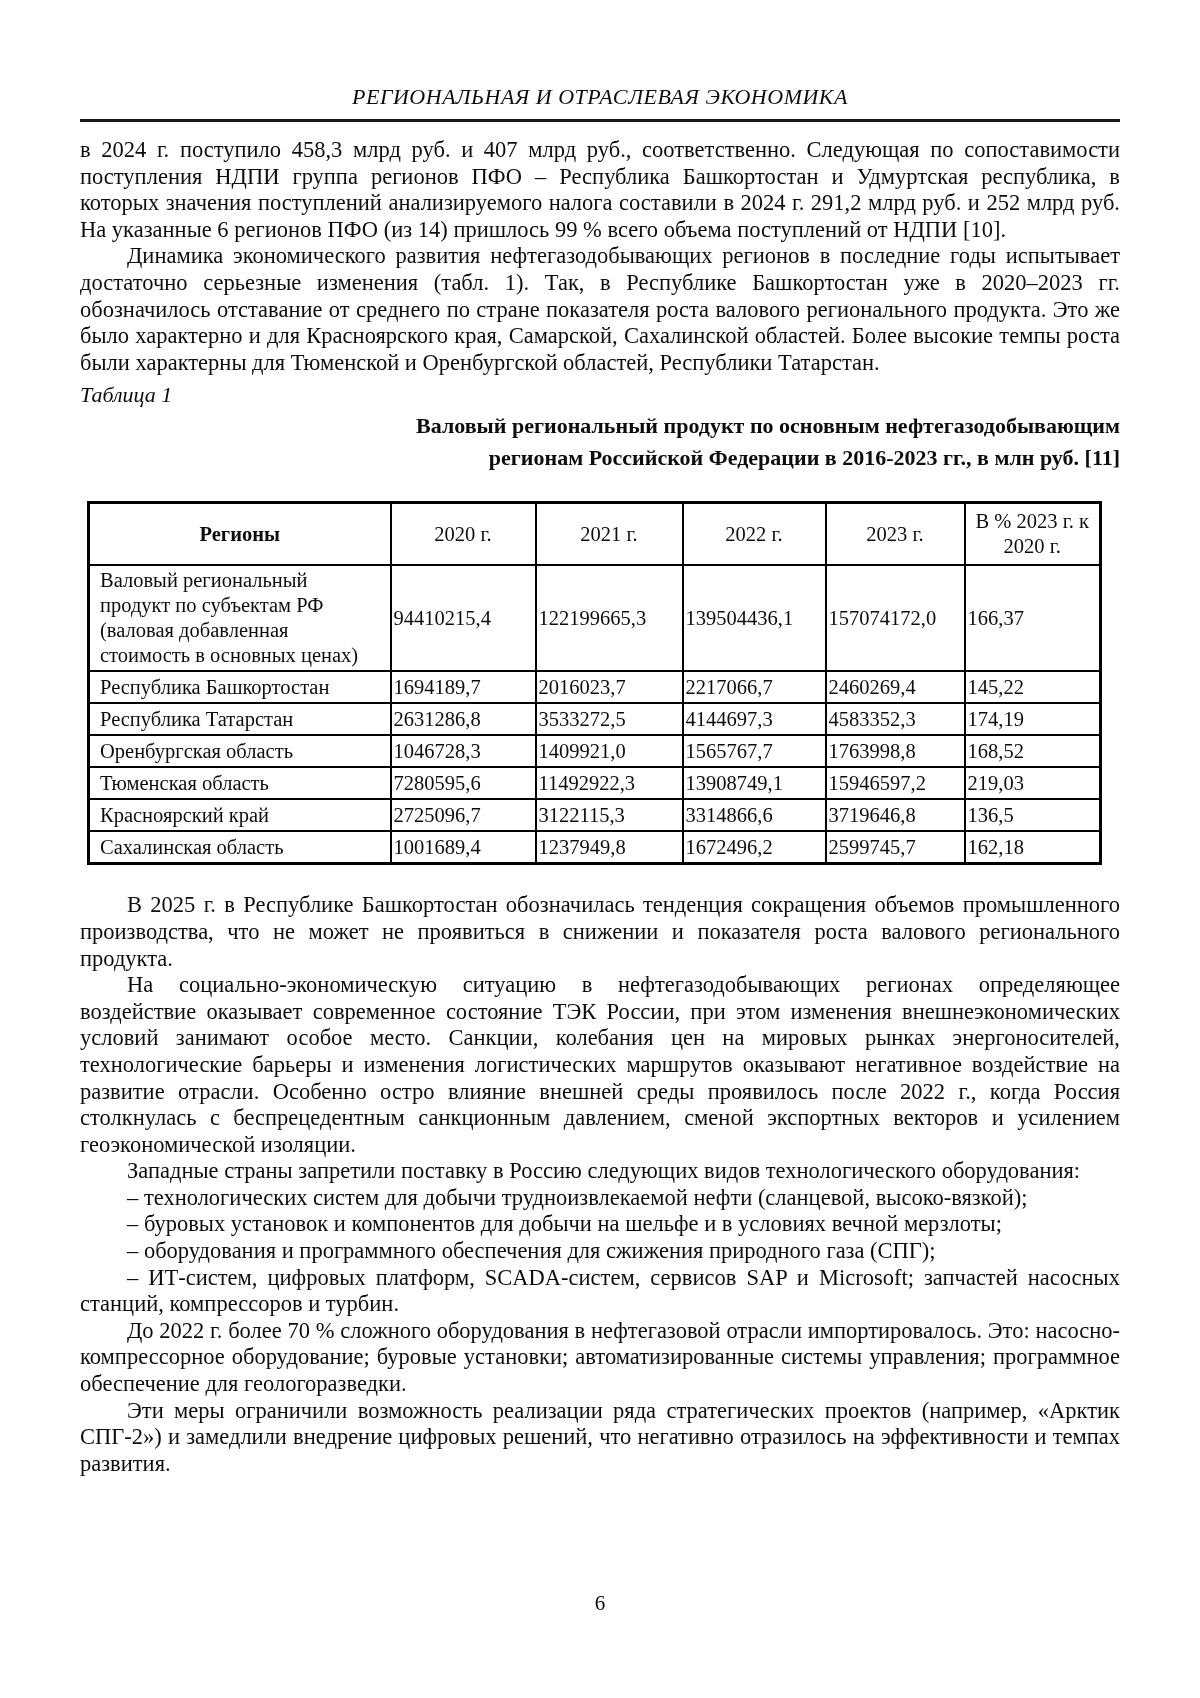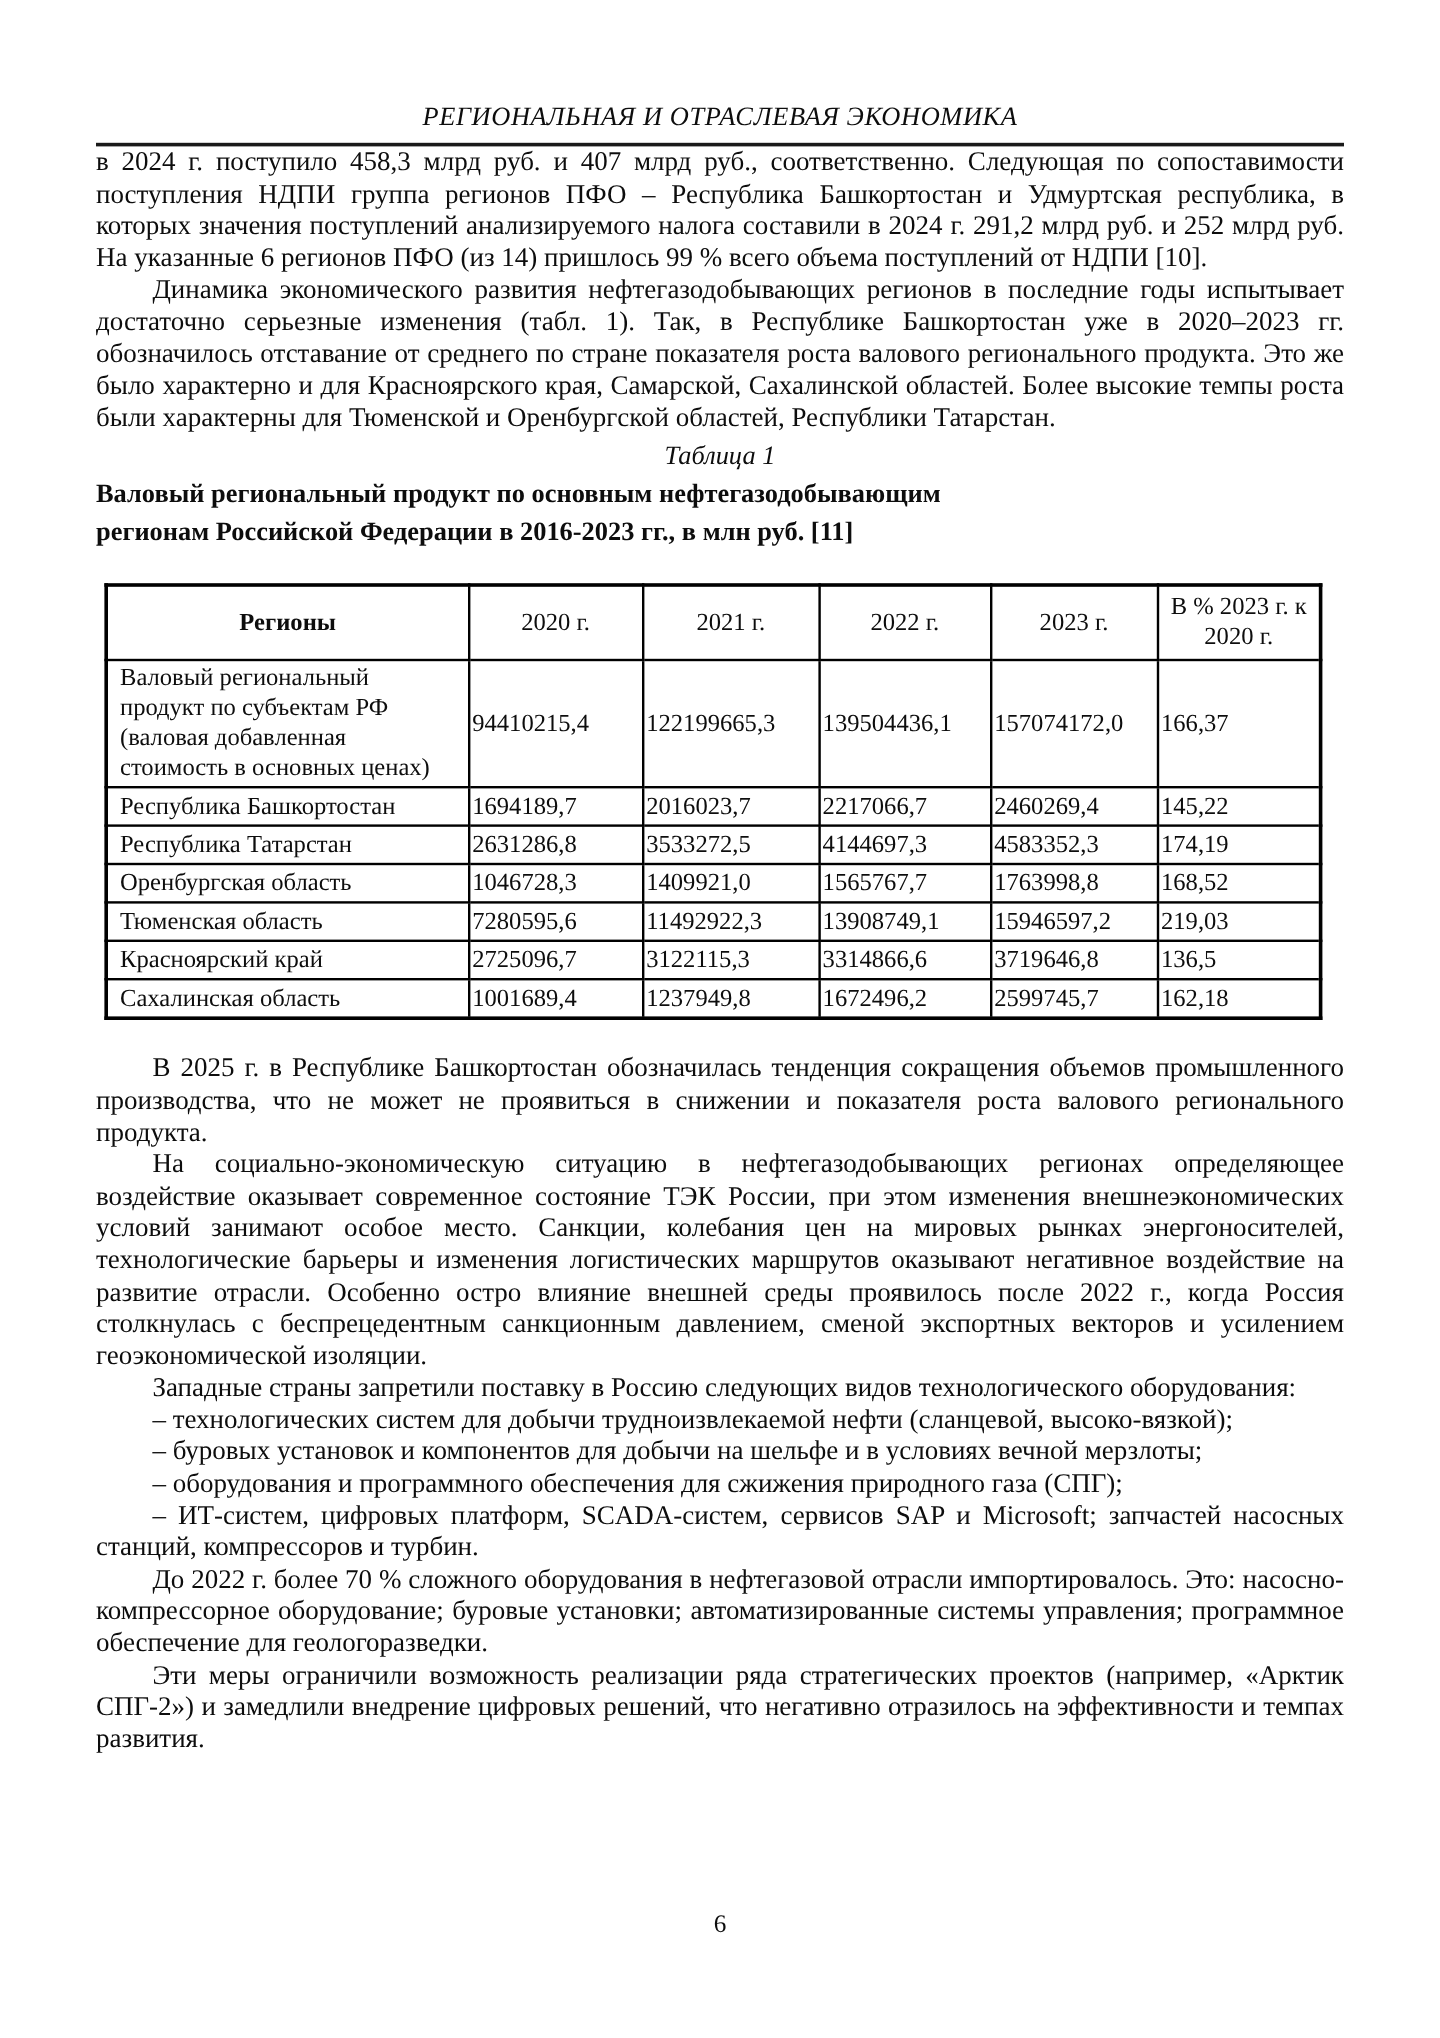--- a/index.html
+++ b/index.html
@@ -27,30 +27,30 @@
     margin: 9px 0 0 0;
   }
   p.body-text {
     margin: 0;
     text-align: justify;
     font-size: 22.5px;
     line-height: 26.6px;
     text-indent: 47px;
   }
   p.no-indent { text-indent: 0; }
-  p.first { margin-top: 0; }
+  p.first { margin-top: 15px; }
   .table-caption {
-    text-align: center;
+    text-align: left;
     font-style: italic;
     font-size: 22px;
     margin-top: 5px;
     line-height: 27px;
   }
   .table-title {
-    text-align: left;
+    text-align: right;
     font-weight: bold;
     font-size: 22px;
     line-height: 29px;
     margin-top: 3px;
   }
   table.grp {
     border-collapse: collapse;
     table-layout: fixed;
     width: 1012px;
     margin: 29px 0 12px 7px;

